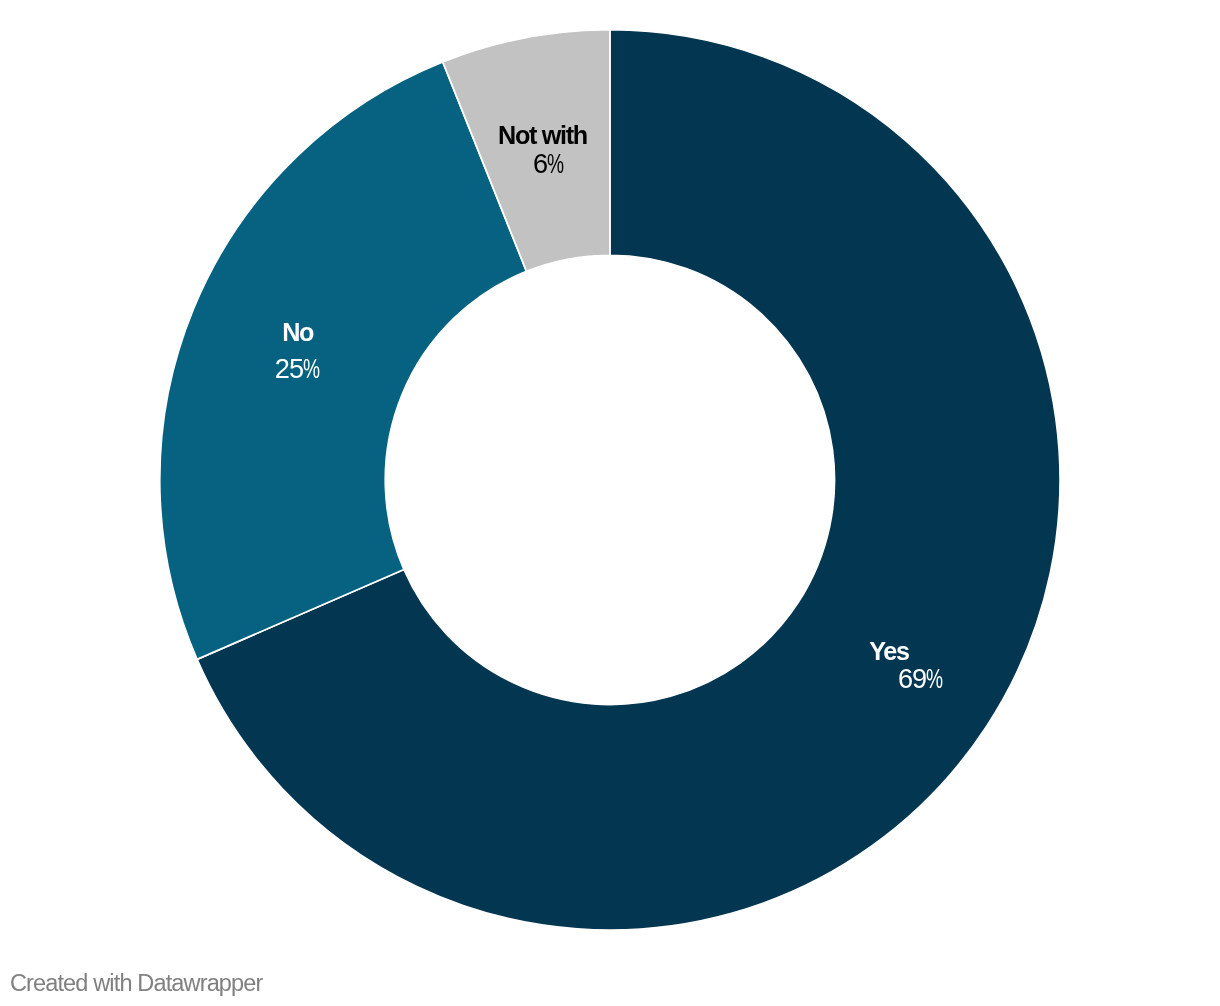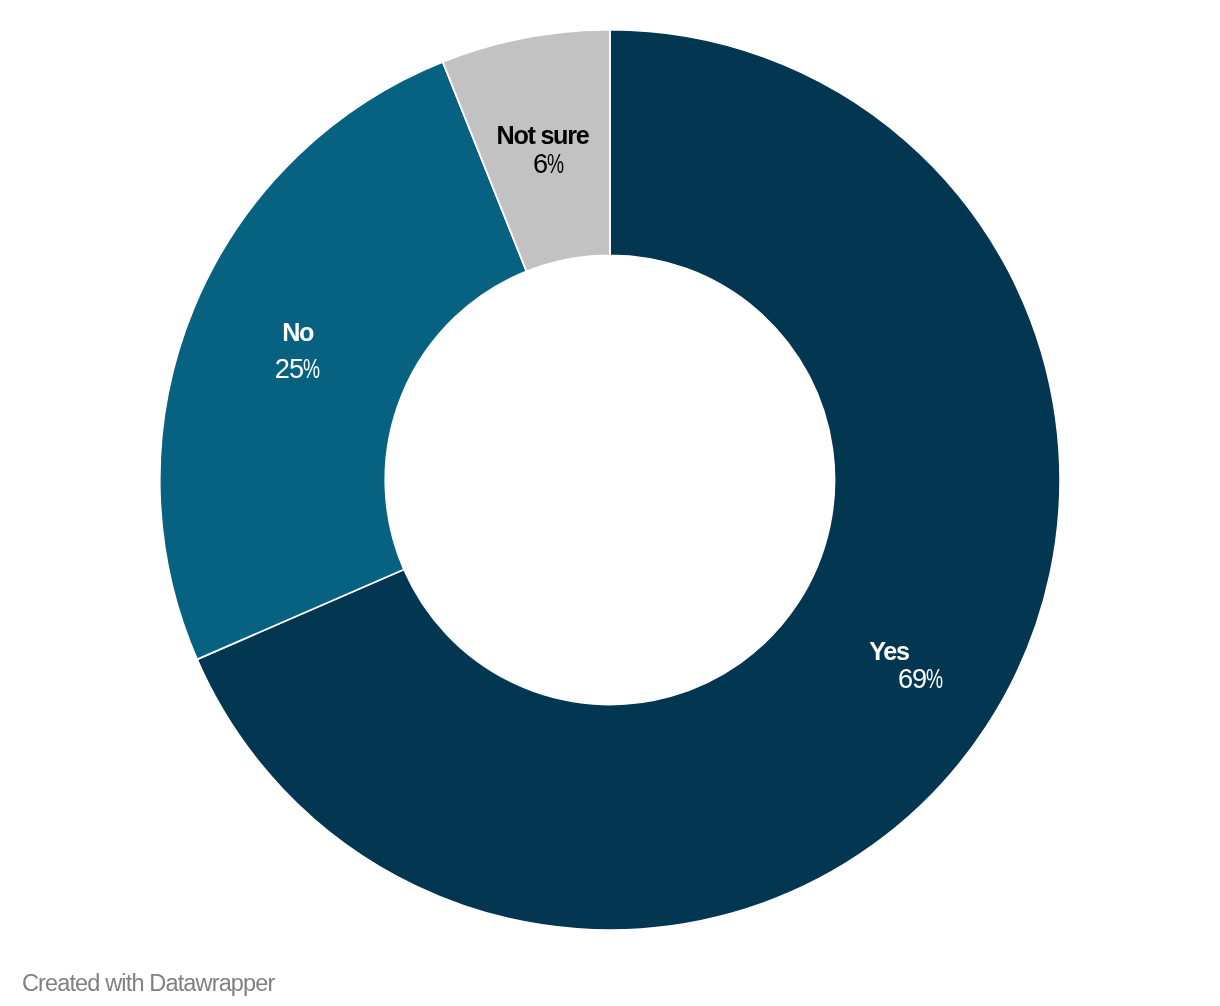--- a/index.html
+++ b/index.html
@@ -98,19 +98,19 @@
     <span class="label-name" style="left:889px;top:638.7px">Yes</span>
     <span class="label-value" style="left:921px;top:665px">69<span class="pct">%</span></span>
   </div>
 
   <div class="slice-label" style="color: rgb(255, 255, 255);">
     <span class="label-name" style="left:297.7px;top:320px">No</span>
     <span class="label-value" style="left:297.9px;top:355px">25<span class="pct">%</span></span>
   </div>
 
   <div class="slice-label" style="color: rgb(0, 0, 0);">
-    <span class="label-name" style="left:542.5px;top:122.5px">Not sure</span>
+    <span class="label-name" style="left:542.5px;top:122.5px">Not with</span>
     <span class="label-value" style="left:549.0px;top:149.5px">6<span class="pct">%</span></span>
   </div>
 
-  <div class="footer-credit" style="top: 971.7px; color: rgb(128, 128, 128); margin-left: 12px;">Created with Datawrapper</div>
+  <div class="footer-credit" style="top: 971.7px; color: rgb(128, 128, 128);">Created with Datawrapper</div>
 
 </div>
 
 </body></html>

